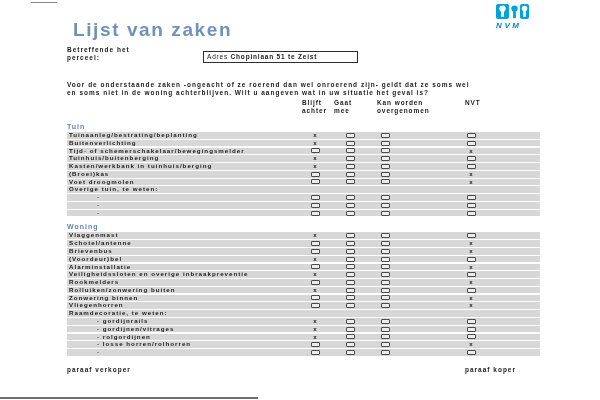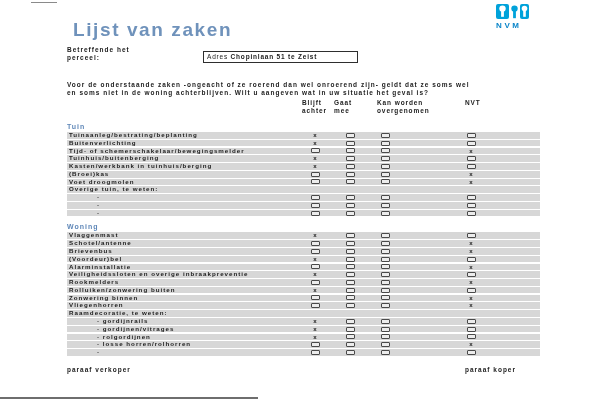--- a/index.html
+++ b/index.html
@@ -10,21 +10,21 @@
   .artifact{position:absolute;background:#8a8a8a;}
   .artifact.top{left:31px;top:2px;width:26px;height:1px;}
   .artifact.bottom{left:0;top:397px;width:258px;height:2px;background:#6e6e6e;}
 
   .title{
     position:absolute;left:67px;top:13px;margin:6px;
     font-size:19px;font-weight:bold;letter-spacing:1.6px;color:#6f92bb;
   }
   .logo{position:absolute;left:496px;top:4px;width:44px;}
   .logo svg{display:block;}
-  .logo-text{font-size:8px;font-weight:bold;color:#0a85c9;letter-spacing:2.6px;margin-top:0;}
+  .logo-text{font-size:8px;font-weight:bold;color:#0a85c9;letter-spacing:2.6px;margin-top:0;font-style:italic;}
 
   .perceel{position:absolute;left:67px;top:46px;font-size:6.5px;line-height:7.6px;font-weight:bold;letter-spacing:1px;}
   .address-box{
     position:absolute;left:203px;top:51px;width:150px;height:10px;
     border:1px solid #2e2e2e;background:#fff;font-size:6.5px;line-height:10px;
     padding-left:3px;letter-spacing:0.8px;white-space:nowrap;overflow:hidden;
   }
   .intro{position:absolute;left:67px;top:81px;width:486px;font-size:6.5px;line-height:8px;letter-spacing:1px;font-weight:bold;color:#222;}
 
   .col-h{position:absolute;top:99px;font-size:6.5px;line-height:7.6px;font-weight:bold;letter-spacing:0.9px;color:#222;}

